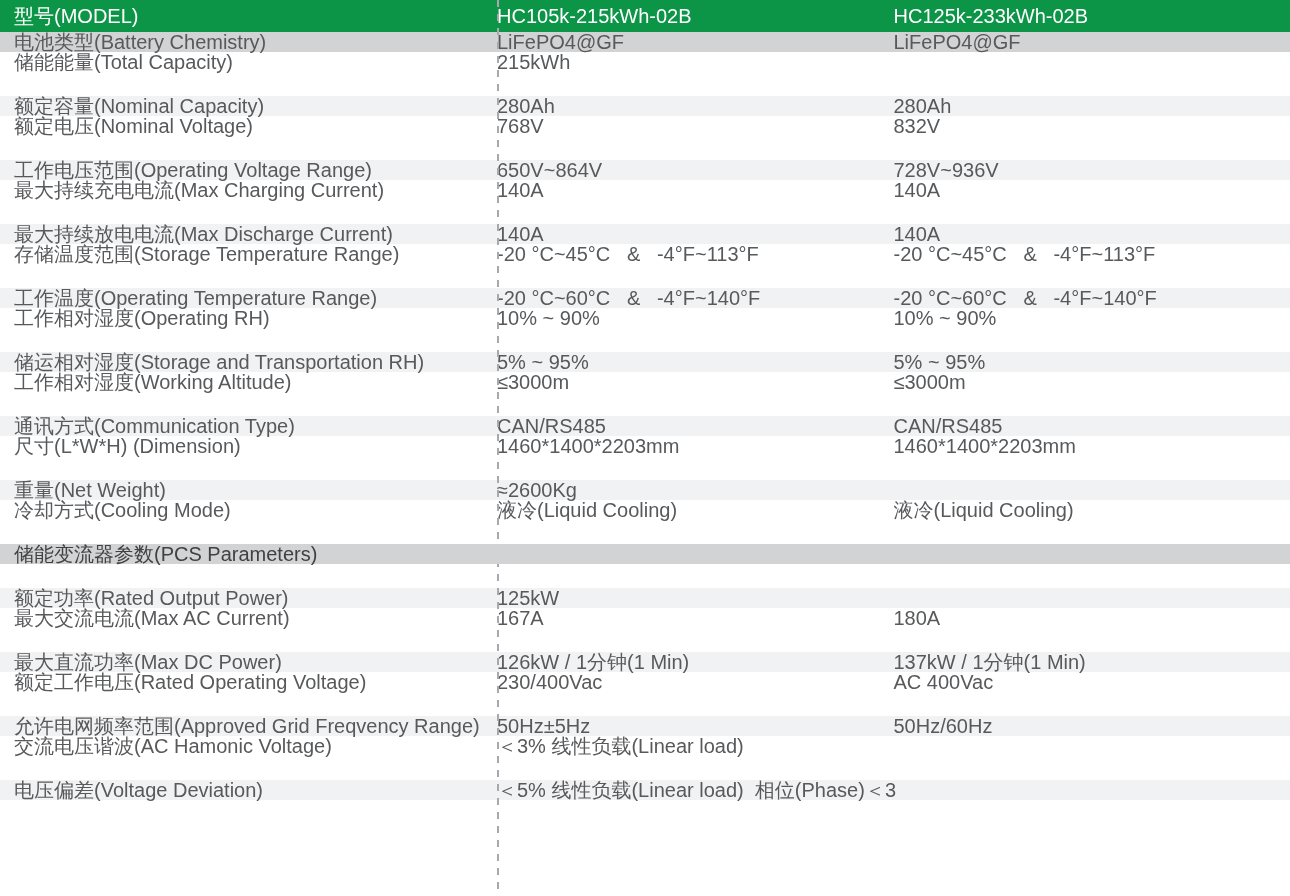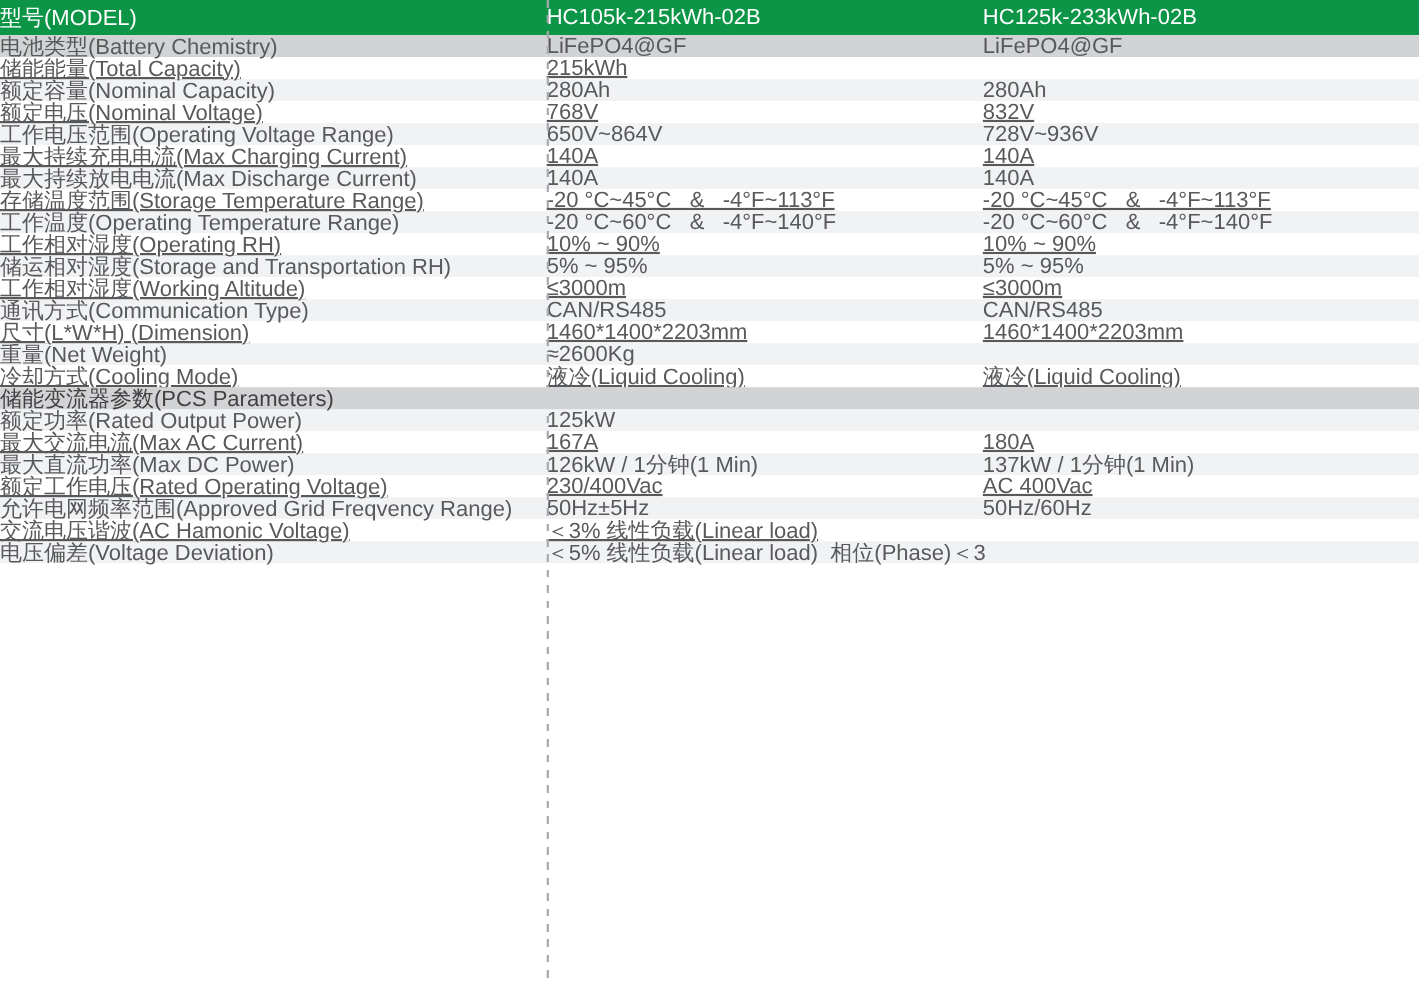--- a/index.html
+++ b/index.html
@@ -19,38 +19,39 @@
     font-size: 20px;
   }
   .row.header-row {
     height: 32px;
     background: var(--green, #0c9447);
     color: var(--header-text, #ffffff);
   }
   .cell { box-sizing: border-box; }
   .cell.label {
     width: 497px;
-    padding-left: 0;
+    padding-left: 14px;
     white-space: nowrap;
     overflow: hidden;
   }
   .cell.value {
     flex: 1;
     text-align: left;
     white-space: pre;
   }
   .cell.value.span2 { flex: 2; }
   .row.shade-dark  { background: var(--dark-row, #d1d3d4); }
-  .row.shade-light { background: var(--light-row, #f1f2f3); }
-  .row.shade-white { background: var(--white-row, #ffffff); text-decoration: underline; }
+  .row.shade-light { background: var(--light-row, #f1f2f3); margin-top: 24px; }
+  .row.shade-white { background: var(--white-row, #ffffff); }
   .row.section-row {
     background: var(--dark-row, #d1d3d4);
     position: relative;
     z-index: 2;
     color: var(--section-text, #414042);
+    margin-top: 24px;
   }
   .divider {
     position: absolute;
     left: 497px;
     top: 0;
     bottom: 0;
     width: 2px;
     z-index: 1;
     background-image: repeating-linear-gradient(
       to bottom,

